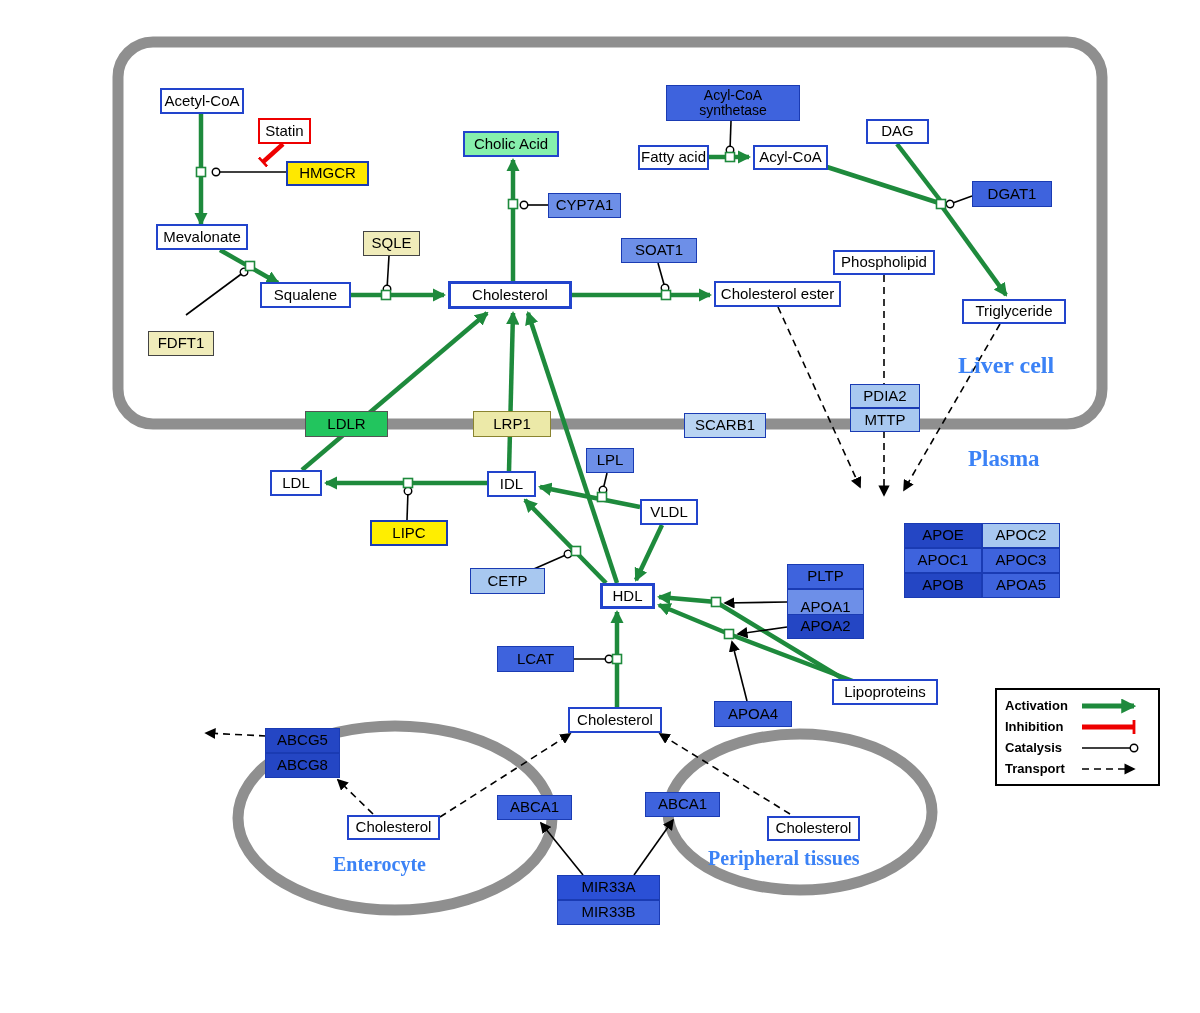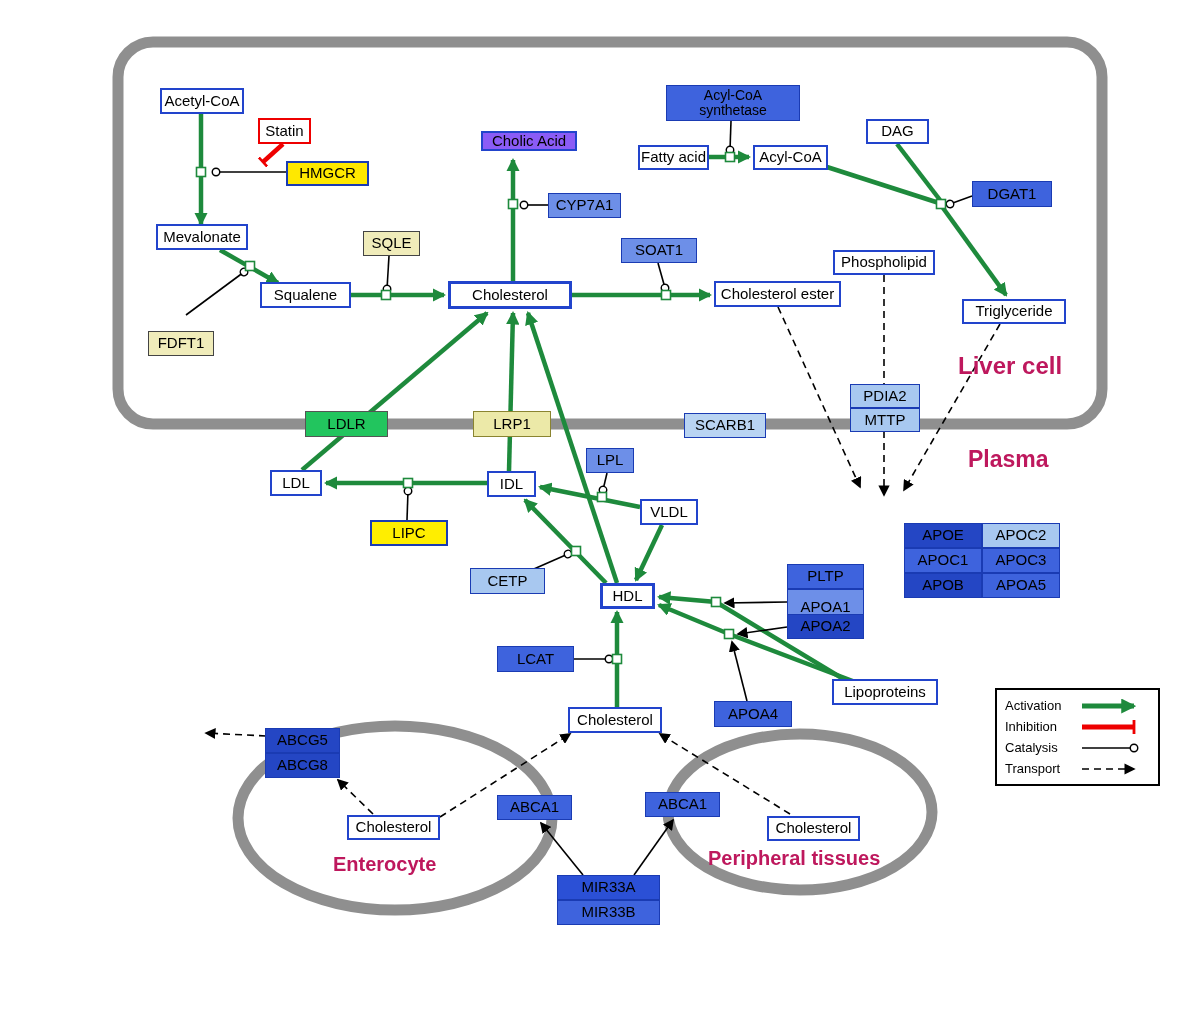--- a/index.html
+++ b/index.html
@@ -2,23 +2,23 @@
 <html><head>
 <meta charset="utf-8">
 <style>
   html,body{margin:0;padding:0;background:#fff;}
   .canvas{position:relative;width:1200px;height:1013px;background:#ffffff;
           font-family:"Liberation Sans",sans-serif;overflow:hidden;}
   .canvas svg{position:absolute;left:0;top:0;}
   .node{position:absolute;border-style:solid;display:flex;align-items:center;justify-content:center;
         text-align:center;white-space:pre-line;line-height:1.08;color:#000;box-sizing:border-box;
         font-size:15px;cursor:default;}
-  .comp-label{position:absolute;font-weight:bold;color:#be185d;white-space:nowrap;}
+  .comp-label{position:absolute;font-weight:bold;color:#3b82f6;white-space:nowrap;font-family:Liberation Serif, serif;}
   .legend{position:absolute;border:2px solid #000;background:#fff;box-sizing:border-box;
-          display:flex;flex-direction:column;justify-content:space-around;padding:5px 8px;}
+          display:flex;flex-direction:column;justify-content:space-around;padding:5px 8px;font-weight:bold;}
   .legend-row{display:flex;align-items:center;justify-content:space-between;gap:8px;}
   .legend-row span{font-size:13px;color:#000;}
   .legend-row svg{overflow:visible;display:block;position:static;}
 </style>
 </head>
 <body>
 
 <div class="canvas">
   <svg id="diagram-svg" width="1200" height="1013">
     <defs>
@@ -109,21 +109,21 @@
     </div>
   <div id="node-layer">
       <div class="node" style="left: 160px; top: 88px; width: 84px; height: 26px; background: rgb(255, 255, 255); border-color: rgb(34, 68, 204); border-width: 2px;">Acetyl-CoA</div>
       <div class="node" style="left: 258px; top: 118px; width: 53px; height: 26px; background: rgb(255, 255, 255); border-color: rgb(238, 0, 0); border-width: 2.5px;">Statin</div>
       <div class="node" style="left: 286px; top: 161px; width: 83px; height: 25px; background: rgb(255, 232, 0); border-color: rgb(26, 59, 179); border-width: 2px;">HMGCR</div>
       <div class="node" style="left: 156px; top: 224px; width: 92px; height: 26px; background: rgb(255, 255, 255); border-color: rgb(34, 68, 204); border-width: 2px;">Mevalonate</div>
       <div class="node" style="left: 148px; top: 315px; width: 66px; height: 25px; background: rgb(240, 236, 186); border-color: rgb(68, 68, 68); border-width: 1.5px; margin-top: 16px;">FDFT1</div>
       <div class="node" style="left: 260px; top: 282px; width: 91px; height: 26px; background: rgb(255, 255, 255); border-color: rgb(34, 68, 204); border-width: 2px;">Squalene</div>
       <div class="node" style="left: 363px; top: 231px; width: 57px; height: 25px; background: rgb(240, 236, 186); border-color: rgb(68, 68, 68); border-width: 1.5px;">SQLE</div>
       <div class="node" style="left: 448px; top: 281px; width: 124px; height: 28px; background: rgb(255, 255, 255); border-color: rgb(34, 68, 204); border-width: 3px;">Cholesterol</div>
-      <div class="node" style="left: 463px; top: 131px; width: 96px; height: 20px; background: #8b5cf6; border-color: rgb(34, 68, 204); border-width: 2px; margin-left: 18px;">Cholic Acid</div>
+      <div class="node" style="left: 463px; top: 131px; width: 96px; height: 26px; background: #86efac; border-color: rgb(34, 68, 204); border-width: 2px;">Cholic Acid</div>
       <div class="node" style="left: 548px; top: 193px; width: 73px; height: 25px; background: rgb(109, 143, 232); border-color: rgb(26, 59, 179); border-width: 1.5px; text-align: right;">CYP7A1</div>
       <div class="node" style="left: 621px; top: 238px; width: 76px; height: 25px; background: rgb(109, 143, 232); border-color: rgb(26, 59, 179); border-width: 1.5px;">SOAT1</div>
       <div class="node" style="left: 714px; top: 281px; width: 127px; height: 26px; background: rgb(255, 255, 255); border-color: rgb(34, 68, 204); border-width: 2px;">Cholesterol ester</div>
       <div class="node" style="left: 666px; top: 85px; width: 134px; height: 36px; background: rgb(62, 99, 221); border-color: rgb(26, 59, 179); border-width: 1.5px; font-size: 14px;">Acyl-CoA
 synthetase</div>
       <div class="node" style="left: 638px; top: 145px; width: 71px; height: 25px; background: rgb(255, 255, 255); border-color: rgb(34, 68, 204); border-width: 2px;">Fatty acid</div>
       <div class="node" style="left: 753px; top: 145px; width: 75px; height: 25px; background: rgb(255, 255, 255); border-color: rgb(34, 68, 204); border-width: 2px;">Acyl-CoA</div>
       <div class="node" style="left: 866px; top: 119px; width: 63px; height: 25px; background: rgb(255, 255, 255); border-color: rgb(34, 68, 204); border-width: 2px;">DAG</div>
       <div class="node" style="left: 972px; top: 181px; width: 80px; height: 26px; background: rgb(62, 99, 221); border-color: rgb(26, 59, 179); border-width: 1.5px;">DGAT1</div>
       <div class="node" style="left: 833px; top: 250px; width: 102px; height: 25px; background: rgb(255, 255, 255); border-color: rgb(34, 68, 204); border-width: 2px;">Phospholipid</div>

